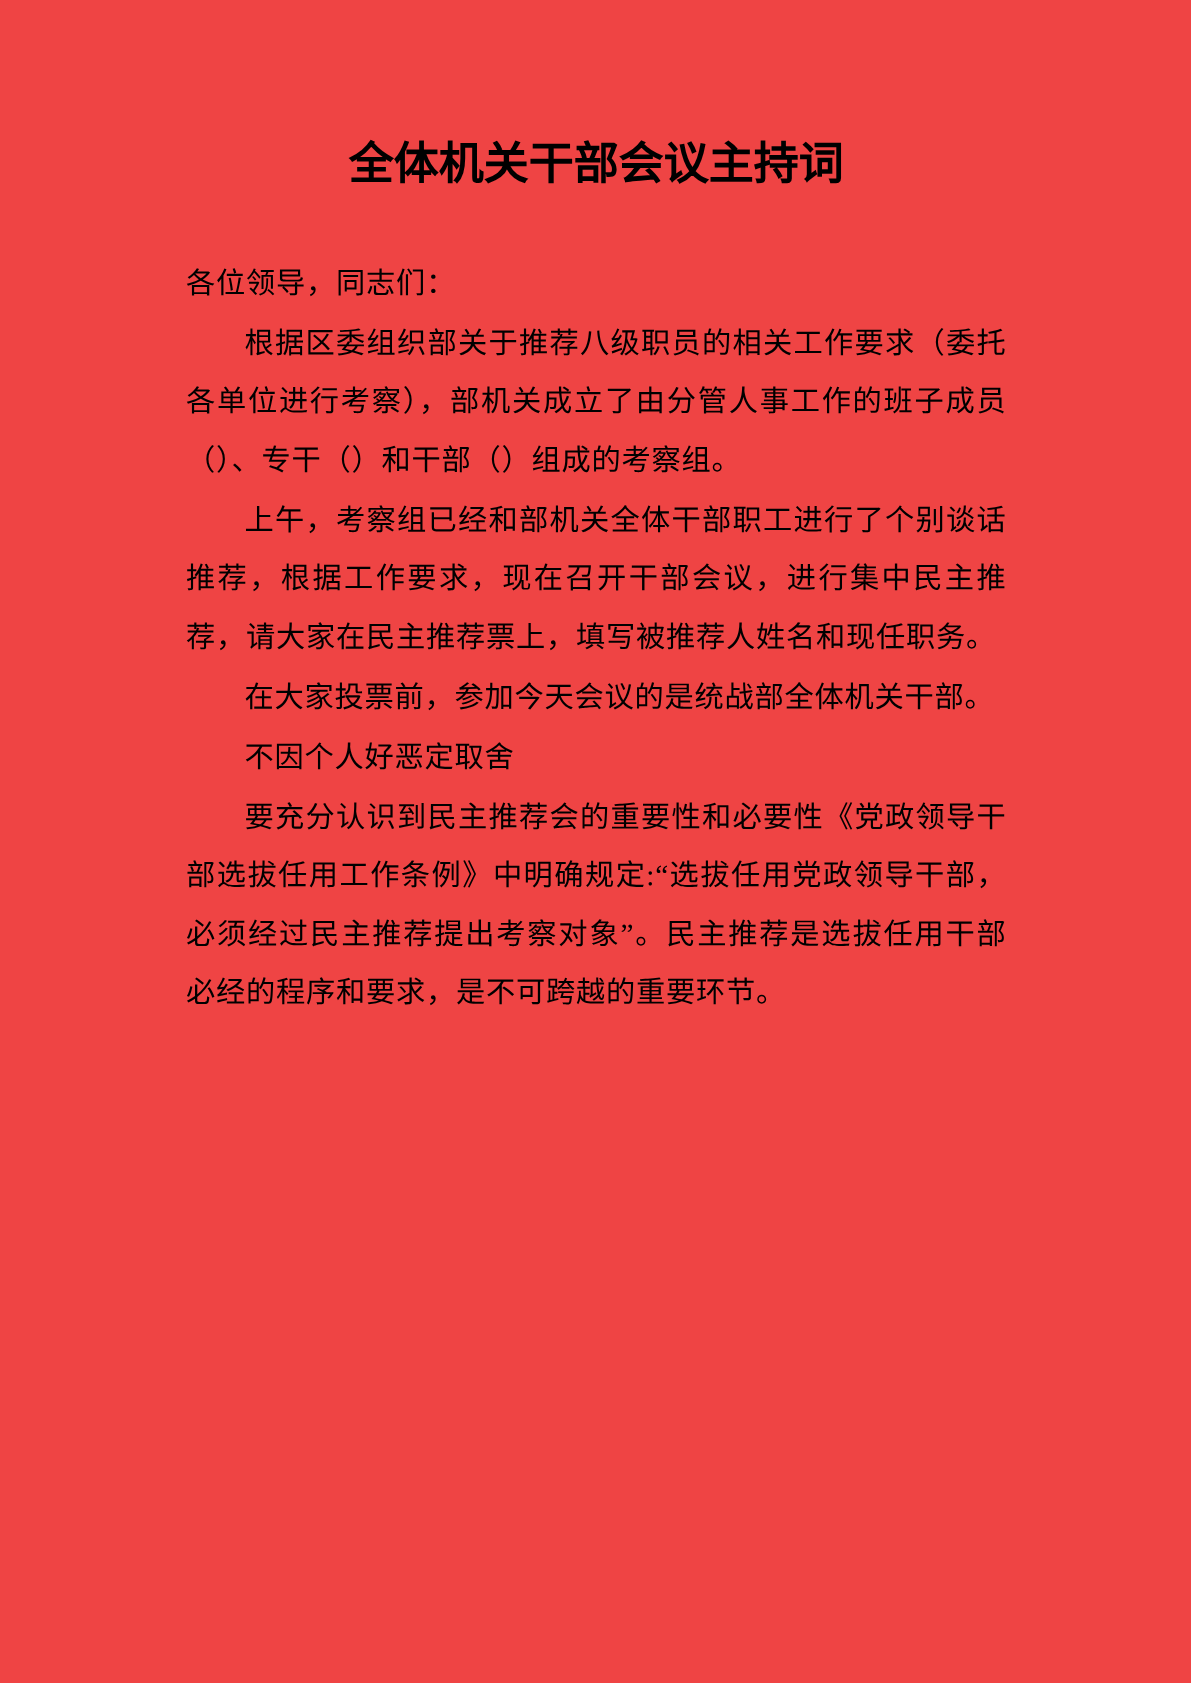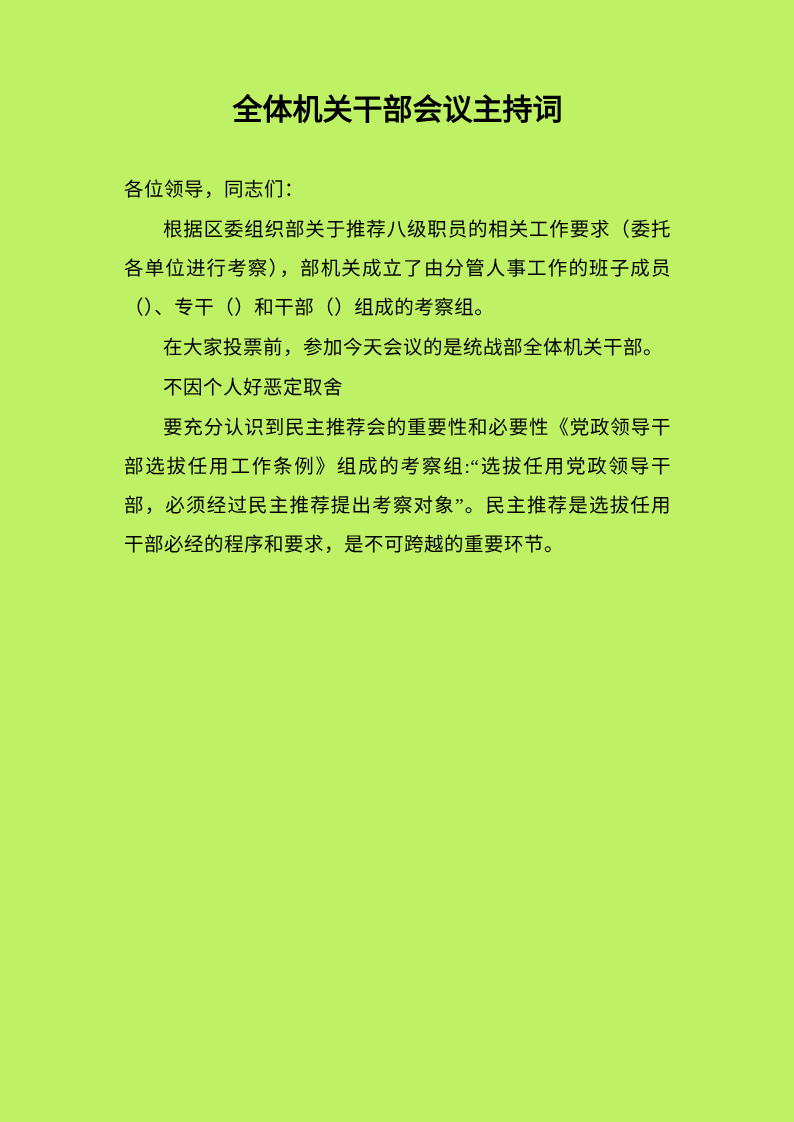--- a/index.html
+++ b/index.html
@@ -5,21 +5,21 @@
   html, body {
     margin: 0;
     padding: 0;
     background: #ffffff;
   }
   .page {
     position: relative;
     width: 794px;
     height: 1122px;
     margin: 0 auto;
-    background: #bef264;
+    background: #ef4444;
     color: #000000;
     font-family: "Liberation Serif", "DejaVu Serif", serif;
     overflow: hidden;
     box-sizing: border-box;
     padding: 0 122px 0 123px;
   }
   .doc-title {
     margin: 0;
     padding-top: 88px;
     font-size: 30px;
@@ -45,17 +45,18 @@
 </style>
 </head>
 <body>
 
 <div class="page">
   <h1 class="doc-title">全体机关干部会议主持词</h1>
 
   <div class="content">
     <p>各位领导，同志们：</p>
     <p class="indent">根据区委组织部关于推荐八级职员的相关工作要求（委托各单位进行考察），部机关成立了由分管人事工作的班子成员（）、专干（）和干部（）组成的考察组。</p>
+    <p class="indent">上午，考察组已经和部机关全体干部职工进行了个别谈话推荐，根据工作要求，现在召开干部会议，进行集中民主推荐，请大家在民主推荐票上，填写被推荐人姓名和现任职务。</p>
     <p class="indent">在大家投票前，参加今天会议的是统战部全体机关干部。</p>
     <p class="indent">不因个人好恶定取舍</p>
-    <p class="indent">要充分认识到民主推荐会的重要性和必要性《党政领导干部选拔任用工作条例》组成的考察组:“选拔任用党政领导干部，必须经过民主推荐提出考察对象”。民主推荐是选拔任用干部必经的程序和要求，是不可跨越的重要环节。</p>
+    <p class="indent">要充分认识到民主推荐会的重要性和必要性《党政领导干部选拔任用工作条例》中明确规定:“选拔任用党政领导干部，必须经过民主推荐提出考察对象”。民主推荐是选拔任用干部必经的程序和要求，是不可跨越的重要环节。</p>
   </div>
 </div>
 
 </body></html>

